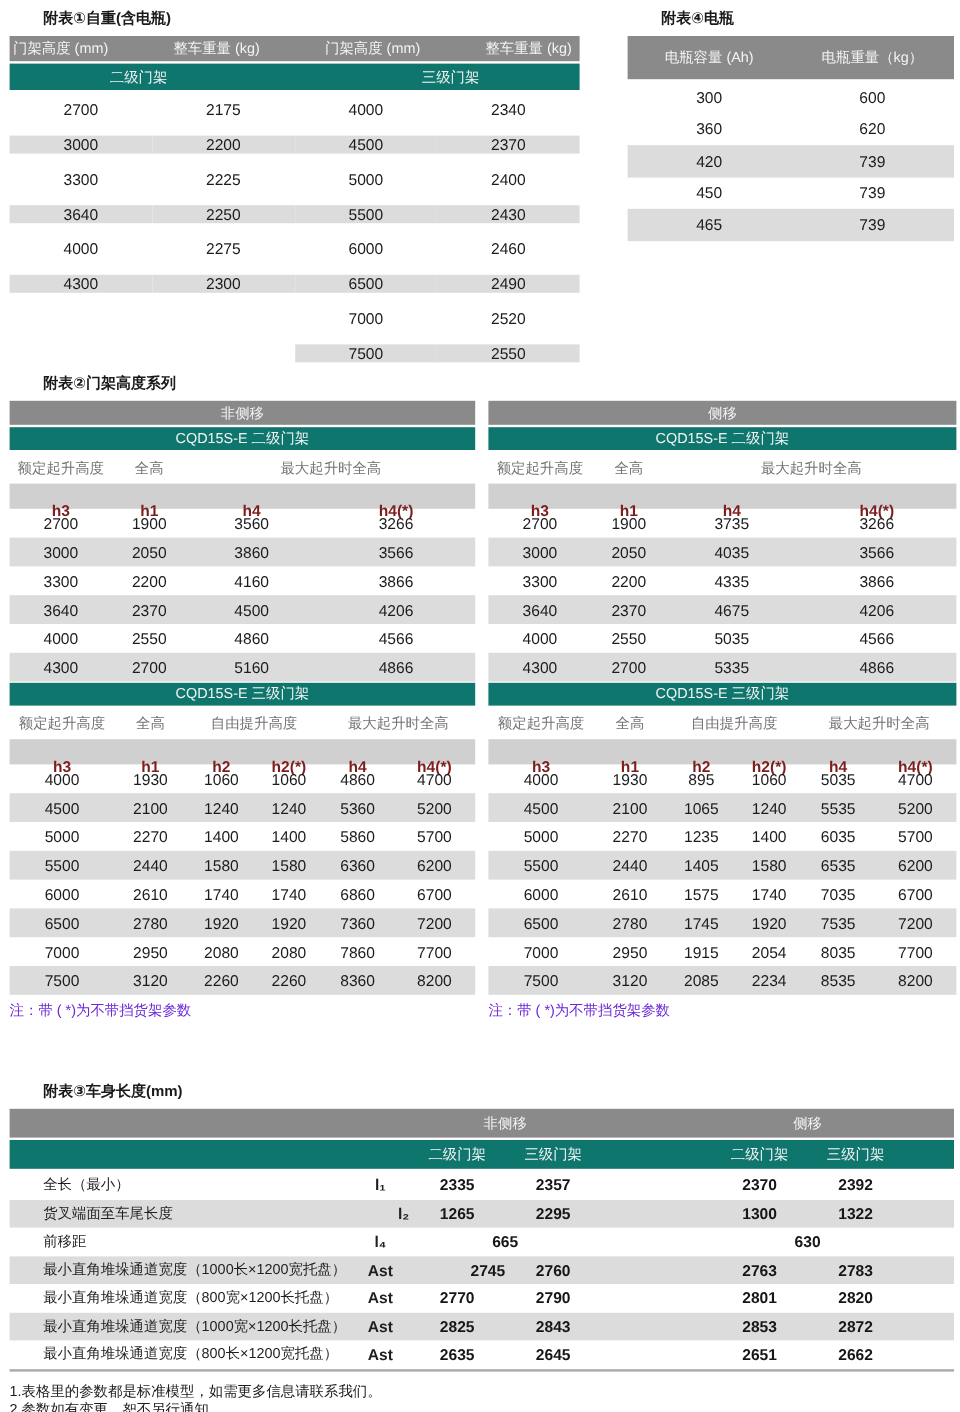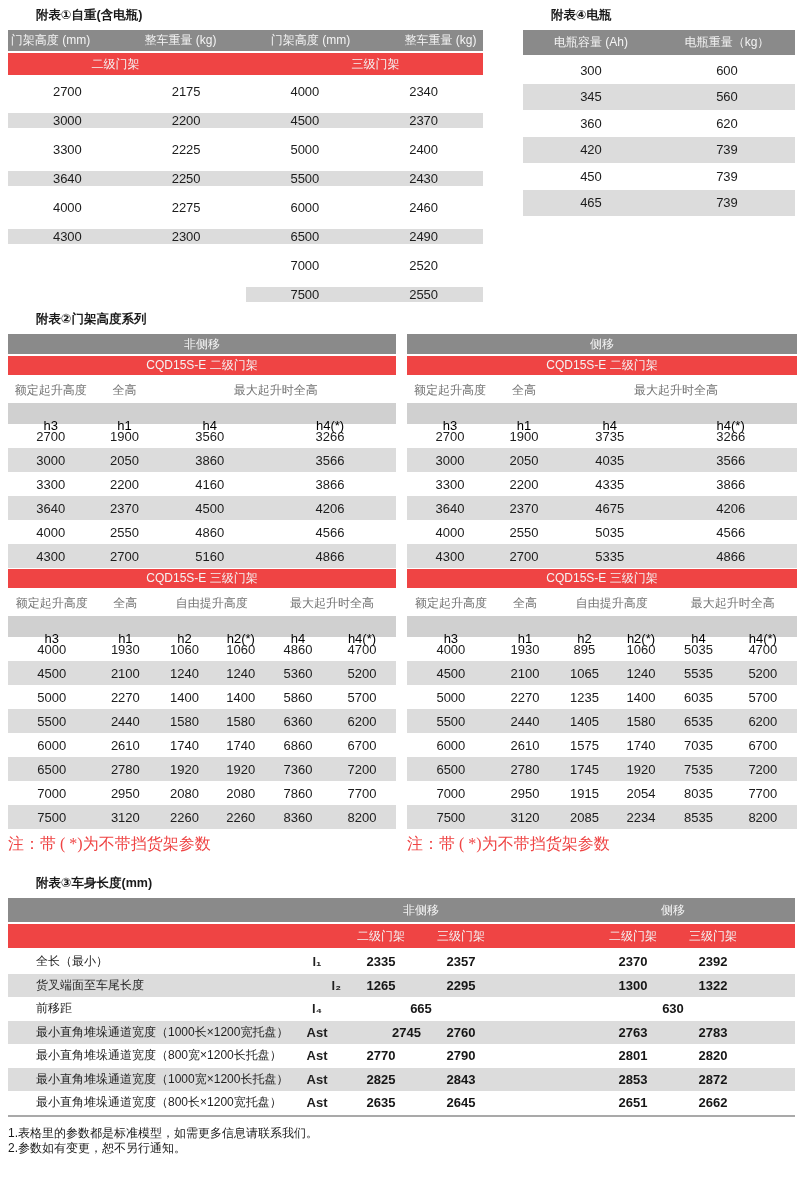--- a/index.html
+++ b/index.html
@@ -7,61 +7,61 @@
        font-family:"Liberation Sans","DejaVu Sans",sans-serif;color:#1f1f1f;}
   .page{padding:5px 0 0 8px;width:792px;position:relative;}
 
   .tbl-title{font-size:12.5px;font-weight:700;color:#1a1a1a;margin:2px 0 6px 0;padding-left:28px;}
 
   
   .trow{display:grid;align-items:center;}
   .cell{text-align:center;white-space:nowrap;overflow:hidden;}
   .band{background:#8a8a8a;margin-bottom:2px;}
   .band .cell,.band{color:#f4f4f4;font-size:12px;}
-  .band.mid{background:#ef4444;}
+  .band.mid{background:#0f766e;}
   .single{display:flex;align-items:center;justify-content:center;}
   .striperow{background:#dcdcdc;}
   .stripe{background:#dcdcdc;}
   .num{font-size:13px;color:#1c1c1c;}
 
   
   .top-row{display:flex;align-items:flex-start;}
   .sec-t1{width:475px;}
   .sec-t4{width:272px;margin-left:40px;}
 
   #table1 .cols4{grid-template-columns:repeat(4,1fr);}
   #table1 .cols2{grid-template-columns:1fr 1fr;}
   #table1 .band{height:21px;gap:45px;}
   #table1 .band.mid{height:22px;}
   #table1 .data{height:29px;}
 
   #table4 .cols2{grid-template-columns:1fr 1fr;}
-  #table4 .band{height:25px;}
+  #table4 .band{height:36px;}
   #table4 .data{height:26.5px;}
 
   
   .s2-row{display:flex;align-items:flex-start;margin-top:2px;}
   .mast-col{width:388px;}
   .mast-col + .mast-col{margin-left:11px;width:390px;}
   .mast-col .band.dark{height:20px;}
   .mast-col .band.mid{height:19px;}
   .mast-col .tsp{margin-top:1px;}
   .m2{grid-template-columns:22% 16% 28% 34%;}
   .m2g{grid-template-columns:22% 16% 62%;}
   .m3{grid-template-columns:22.5% 15.5% 15% 14% 15.5% 17.5%;}
   .m3g{grid-template-columns:22.5% 15.5% 29% 33%;}
   .mast-col .m2g,.mast-col .m3g{height:26px;}
   .mast-col .varrow{height:21px;background:#d0d0d0;}
   .mast-col .datarow{height:24px;}
   .ghead{font-size:12px;color:#737373;}
-  .varname{font-size:13px;font-weight:400;color:#000000;margin-top:22px;}
-  .note{font-size:16px;color:#ef4444;margin-top:5px;font-family:Liberation Serif, serif;}
+  .varname{font-size:13px;font-weight:700;color:#7f1d1d;margin-top:22px;}
+  .note{font-size:12px;color:#6d28d9;margin-top:5px;}
 
   
-  .t3wrap{margin-top:20px;}
+  .t3wrap{margin-top:50px;}
   #table3{width:787px;border-bottom:2px solid #a9a9a9;}
   #table3 .t3{grid-template-columns:285px 48px 80px 80px 92px 80px 80px 42px;}
   #table3 .band{height:24px;}
   #table3 .t3data{height:23.5px;}
   #table3 .label{text-align:left;padding-left:28px;font-size:12px;}
   #table3 .sym{font-size:13px;font-weight:700;}
   .num3{font-size:13px;font-weight:700;color:#161616;}
 
   .footnotes{margin-top:9px;font-size:12px;line-height:15px;color:#1a1a1a;}
 </style>
@@ -138,24 +138,20 @@
       <div class="tbl-title">附表④电瓶</div>
       <div id="table4">
           <div class="trow band cols2">
             <div class="cell">电瓶容量 (Ah)</div>
             <div class="cell">电瓶重量（kg）</div>
           </div>
           <div class="trow cols2 data">
             <div class="cell num">300</div>
             <div class="cell num">600</div>
           </div>
-          <div class="trow cols2 data striperow">
-            <div class="cell num">345</div>
-            <div class="cell num">560</div>
-          </div>
           <div class="trow cols2 data">
             <div class="cell num">360</div>
             <div class="cell num">620</div>
           </div>
           <div class="trow cols2 data striperow">
             <div class="cell num">420</div>
             <div class="cell num">739</div>
           </div>
           <div class="trow cols2 data">
             <div class="cell num">450</div>

